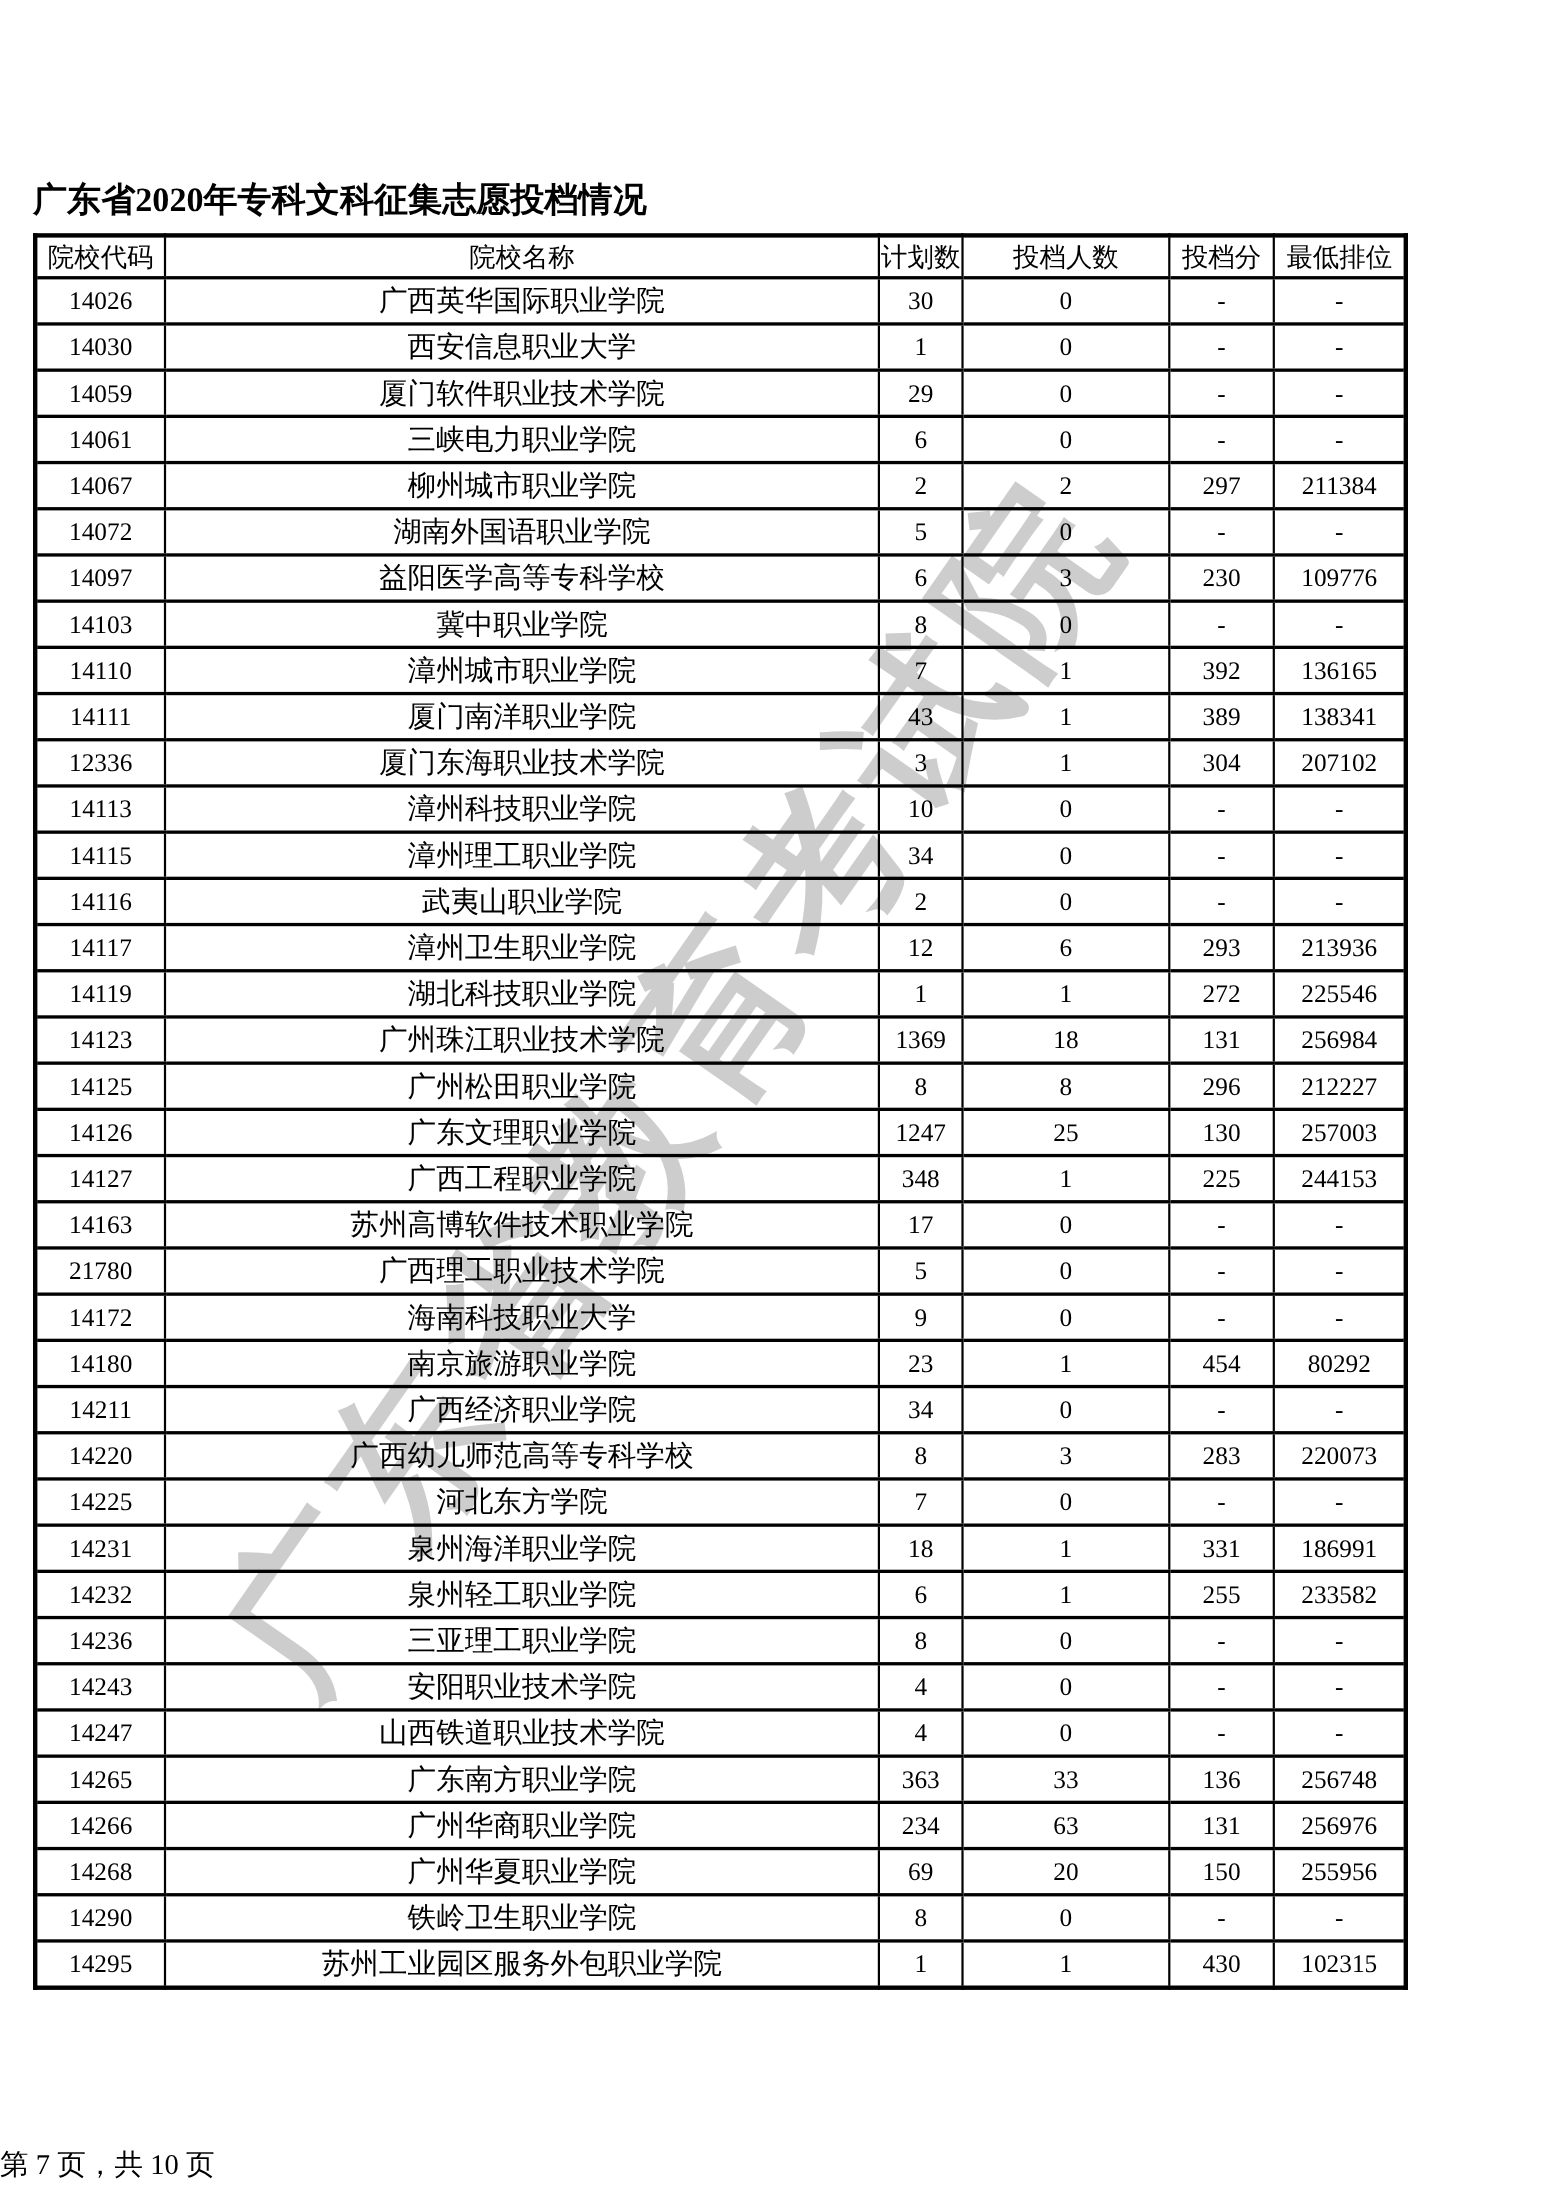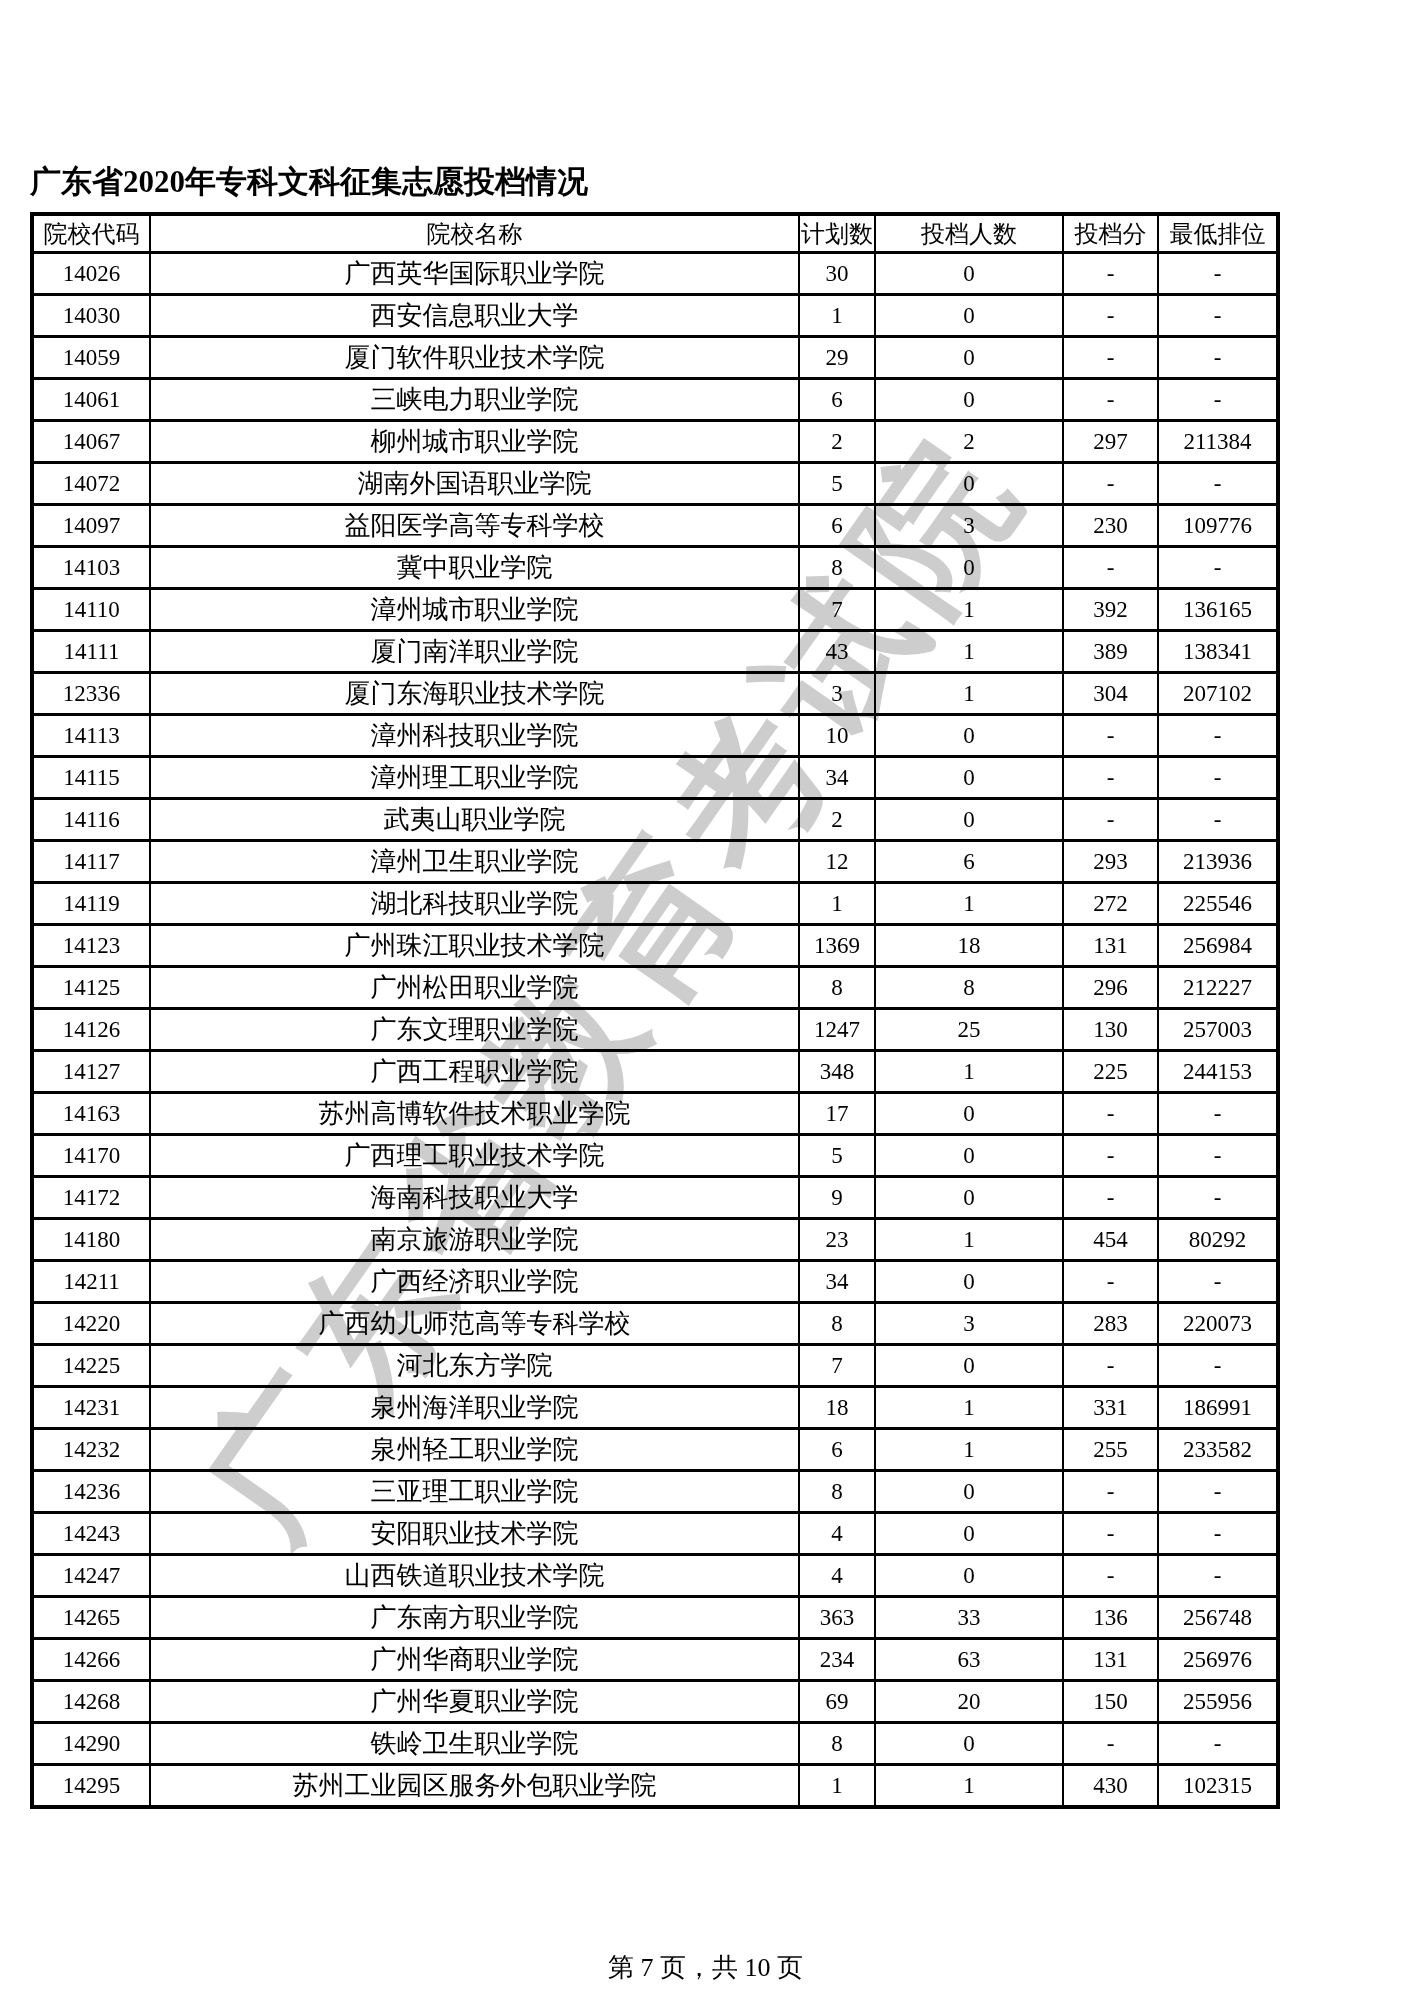--- a/index.html
+++ b/index.html
@@ -33,21 +33,21 @@
     overflow:hidden;white-space:nowrap;
   }
   table.report th{height:35px;font-size:24px;font-weight:normal;}
   table.report td{height:39px;}
   .w-code{width:118px;} .w-name{width:649px;} .w-plan{width:76px;}
   .w-appl{width:188px;} .w-score{width:95px;} .w-rank{width:120px;}
   td.c0,td.c2,td.c3,td.c4,td.c5{font-size:23px;}
   td.c1{font-size:26px;}
   .page-footer{
     position:absolute;left:0;top:1950px;width:1411px;z-index:1;
-    text-align:center;font-size:26px;
+    font-size:26px;
   }
 </style>
 </head>
 <body>
 
 <div class="watermark">广东省教育考试院</div>
 
 <div class="page-title">广东省2020年专科文科征集志愿投档情况</div>
 
 <table class="report">
@@ -232,21 +232,21 @@
       </tr>
       <tr>
         <td class="c0">14163</td>
         <td class="c1">苏州高博软件技术职业学院</td>
         <td class="c2">17</td>
         <td class="c3">0</td>
         <td class="c4">-</td>
         <td class="c5">-</td>
       </tr>
       <tr>
-        <td class="c0">14170</td>
+        <td class="c0">21780</td>
         <td class="c1">广西理工职业技术学院</td>
         <td class="c2">5</td>
         <td class="c3">0</td>
         <td class="c4">-</td>
         <td class="c5">-</td>
       </tr>
       <tr>
         <td class="c0">14172</td>
         <td class="c1">海南科技职业大学</td>
         <td class="c2">9</td>

